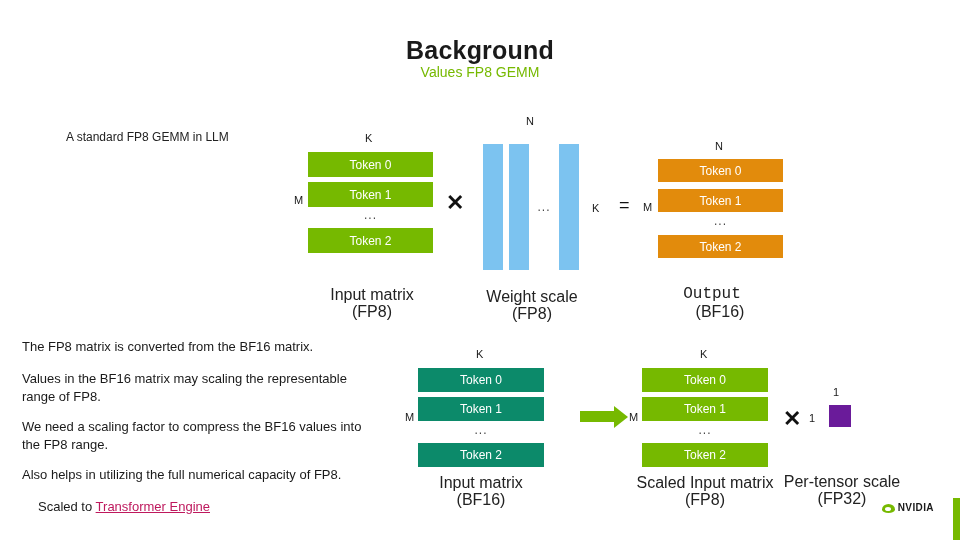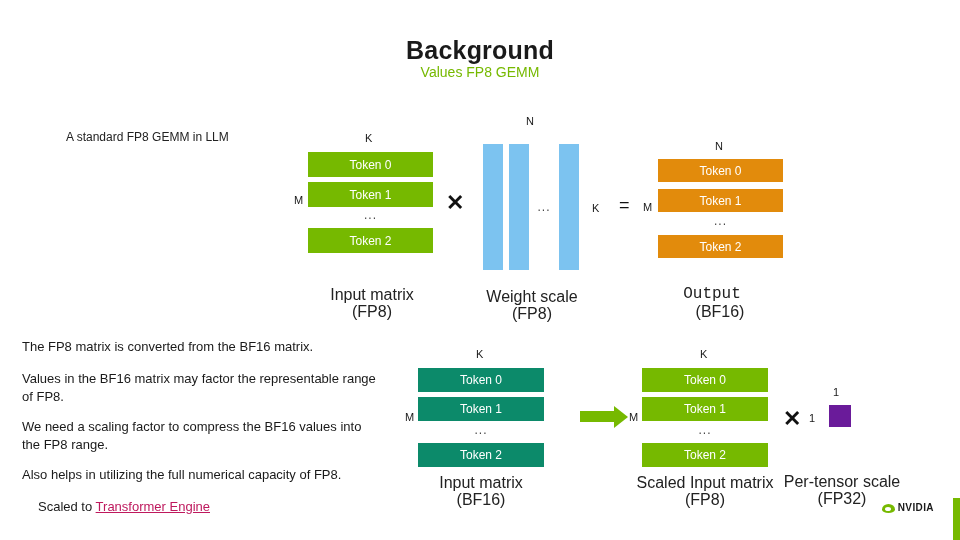--- a/index.html
+++ b/index.html
@@ -130,21 +130,21 @@
 </div>
 <div class="ellipsis" style="left:658px;top:214px;width:125px;">...</div>
 <div class="bar orange" style="left:658px;top:235px;width:125px;height:23px;">
   <span>Token 2</span>
 </div>
 
 <div class="abs caption" style="left:632px;top:284px;width:160px;font-family:Liberation Mono, monospace;">Output</div>
 <div class="abs caption" style="left:640px;top:301px;width:160px;">(BF16)</div>
 
 <div class="abs body-text" style="left:22px;top:338px;width:360px;">The FP8 matrix is converted from the BF16 matrix.</div>
-<div class="abs body-text" style="left:22px;top:370px;width:360px;">Values in the BF16 matrix may factor the representable range of FP8.</div>
+<div class="abs body-text" style="left:22px;top:370px;width:360px;">Values in the BF16 matrix may scaling the representable range of FP8.</div>
 <div class="abs body-text" style="left:22px;top:418px;width:360px;">We need a scaling factor to compress the BF16 values into the FP8 range.</div>
 <div class="abs body-text" style="left:22px;top:466px;width:360px;">Also helps in utilizing the full numerical capacity of FP8.</div>
 
 <div class="abs body-text" style="left:38px;top:498px;width:340px;">
   <span>Scaled to</span>
   <span class="link">Transformer Engine</span>
 </div>
 
 <div class="abs dim" style="left:476px;top:348px;">K</div>
 <div class="abs dim" style="left:405px;top:411px;">M</div>

